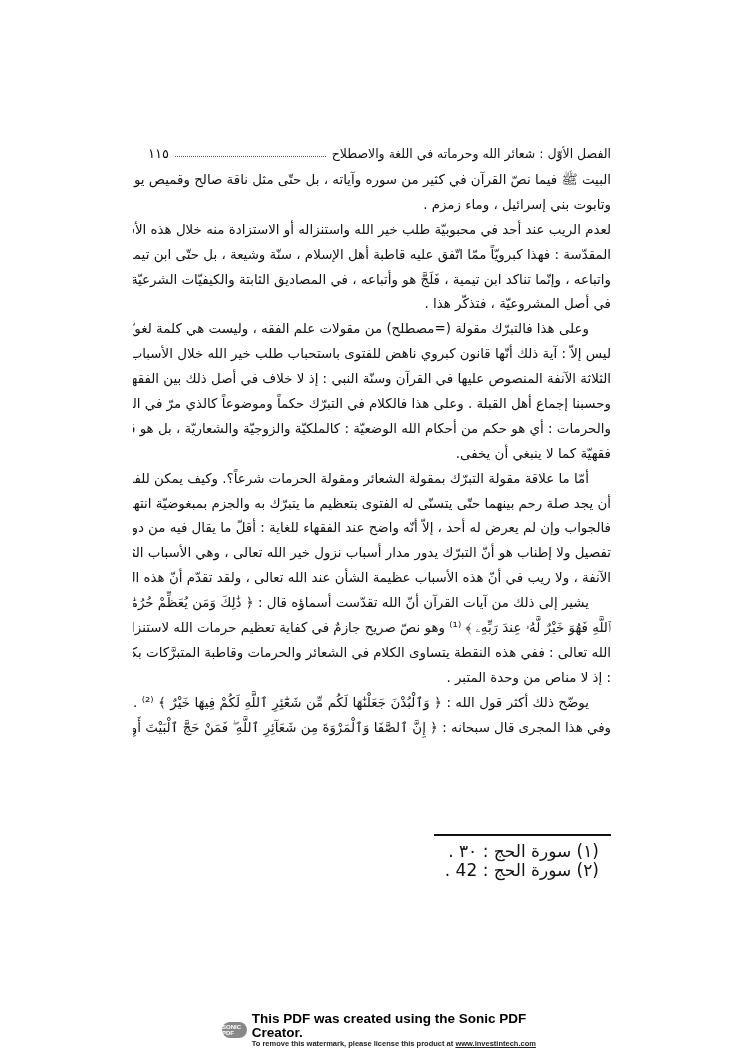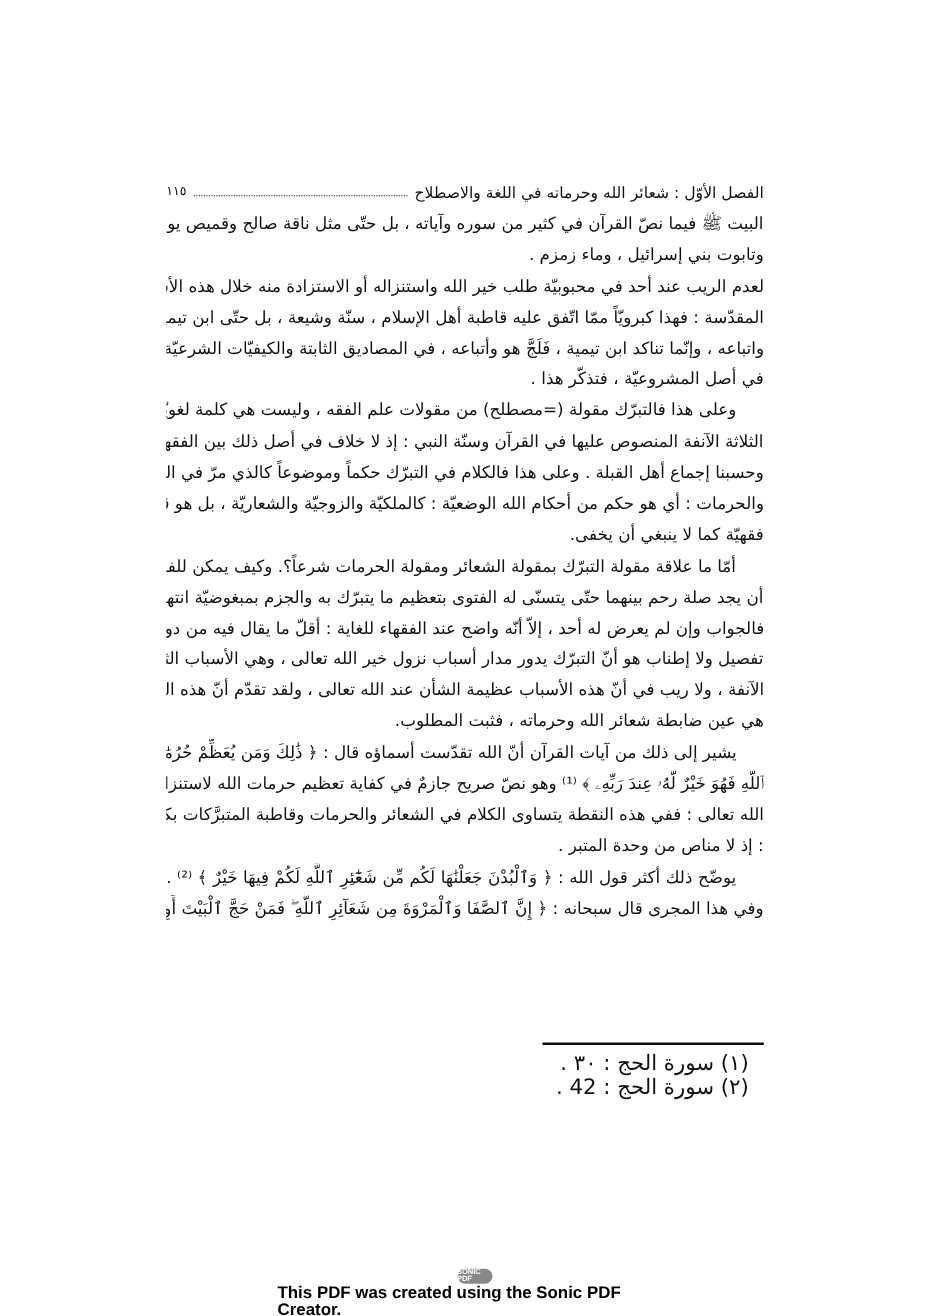--- a/index.html
+++ b/index.html
@@ -1,28 +1,28 @@
 <!DOCTYPE html>
 <html><head>
 <meta charset="utf-8">
 <style>
   html, body { margin: 0; padding: 0; background: #ffffff; }
   body { width: 744px; height: 1053px; position: relative; overflow: hidden; font-family: "DejaVu Sans", sans-serif; color: #111; }
   .page { position: absolute; left: 0; top: 0; width: 744px; height: 1053px; background: #fff; }
   .header { position: absolute; left: 133px; top: 143px; width: 478px; height: 20px; direction: rtl; display: flex; align-items: center; font-size: 12.5px; }
   .header .title { white-space: nowrap; }
   .header .leader { flex: 1; border-bottom: 1px dotted #555; margin: 0 6px; height: 0; position: relative; top: 3px; }
-  .header .pnum { white-space: nowrap; font-size: 10px; }
+  .header .pnum { white-space: nowrap; font-size: 13px; margin-left: 15px; }
   .body { position: absolute; left: 133px; top: 168px; width: 478px; direction: rtl; text-align: justify; font-size: 13.4px; line-height: 24.9px; }
   .line { display: block; white-space: nowrap; overflow: hidden; text-align-last: justify; height: 24.9px; }
   .line.last { text-align-last: right; }
   .line.indent { padding-right: 22px; }
   .fn-rule { position: absolute; left: 434px; top: 834px; width: 177px; height: 0; border-top: 2px solid #111; }
   .footnotes { position: absolute; left: 434px; top: 842px; width: 165px; direction: rtl; font-size: 17px; line-height: 19px; text-align: right; }
-  .watermark { position: absolute; left: 222px; top: 1015px; width: 320px; height: 30px; display: flex; align-items: center; flex-direction: column; }
+  .watermark { position: absolute; left: 222px; top: 1015px; width: 320px; height: 30px; display: flex; align-items: center; }
   .wm-logo { width: 28px; height: 16px; border-radius: 8px; background: #888; color: #fff; font-size: 6px; display: flex; align-items: center; justify-content: center; margin-right: 5px; font-family: "Liberation Sans", sans-serif; font-weight: bold; }
   .wm-text { font-family: "Liberation Sans", sans-serif; line-height: 1.05; }
   .wm-main { font-size: 13.5px; font-weight: bold; color: #000; }
   .wm-sub { font-size: 7.5px; font-weight: bold; color: #222; }
   .wm-sub a { color: #222; text-decoration: underline; }
 </style>
 </head>
 <body>
 
 <div class="page">
@@ -34,30 +34,30 @@
   </div>
 
   <div class="body" id="body-lines">
       <span class="line">البيت ﷺ فيما نصّ القرآن في كثير من سوره وآياته ، بل حتّى مثل ناقة صالح وقميص يوسف</span>
       <span class="line last">وتابوت بني إسرائيل ، وماء زمزم .</span>
       <span class="line">لعدم الريب عند أحد في محبوبيّة طلب خير الله واستنزاله أو الاستزادة منه خلال هذه الأسباب</span>
       <span class="line">المقدّسة : فهذا كبرويّاً ممّا اتّفق عليه قاطبة أهل الإسلام ، سنّة وشيعة ، بل حتّى ابن تيمية</span>
       <span class="line">واتباعه ، وإنّما تناكد ابن تيمية ، فَلَجَّ هو وأتباعه ، في المصاديق الثابتة والكيفيّات الشرعيّة ، لا</span>
       <span class="line last">في أصل المشروعيّة ، فتذكّر هذا .</span>
       <span class="line indent">وعلى هذا فالتبرّك مقولة (=مصطلح) من مقولات علم الفقه ، وليست هي كلمة لغويّة</span>
+      <span class="line">ليس إلاّ : آية ذلك أنّها قانون كبروي ناهض للفتوى باستحباب طلب خير الله خلال الأسباب</span>
       <span class="line">الثلاثة الآنفة المنصوص عليها في القرآن وسنّة النبي : إذ لا خلاف في أصل ذلك بين الفقهاء ،</span>
       <span class="line">وحسبنا إجماع أهل القبلة . وعلى هذا فالكلام في التبرّك حكماً وموضوعاً كالذي مرّ في الشعائر</span>
       <span class="line">والحرمات : أي هو حكم من أحكام الله الوضعيّة : كالملكيّة والزوجيّة والشعاريّة ، بل هو قاعدة</span>
       <span class="line last">فقهيّة كما لا ينبغي أن يخفى.</span>
       <span class="line indent">أمّا ما علاقة مقولة التبرّك بمقولة الشعائر ومقولة الحرمات شرعاً؟. وكيف يمكن للفقيه</span>
       <span class="line">أن يجد صلة رحم بينهما حتّى يتسنّى له الفتوى بتعظيم ما يتبرّك به والجزم بمبغوضيّة انتهاكه؟.</span>
       <span class="line">فالجواب وإن لم يعرض له أحد ، إلاّ أنّه واضح عند الفقهاء للغاية : أقلّ ما يقال فيه من دون</span>
       <span class="line">تفصيل ولا إطناب هو أنّ التبرّك يدور مدار أسباب نزول خير الله تعالى ، وهي الأسباب الثلاثة</span>
       <span class="line">الآنفة ، ولا ريب في أنّ هذه الأسباب عظيمة الشأن عند الله تعالى ، ولقد تقدّم أنّ هذه الضابطة</span>
-      <span class="line last">هي عين ضابطة شعائر الله وحرماته ، فثبت المطلوب.</span>
       <span class="line indent">يشير إلى ذلك من آيات القرآن أنّ الله تقدّست أسماؤه قال : ﴿ ذَٰلِكَ وَمَن يُعَظِّمْ حُرُمَٰتِ</span>
       <span class="line">ٱللَّهِ فَهُوَ خَيْرٌ لَّهُۥ عِندَ رَبِّهِۦ ﴾ ⁽¹⁾ وهو نصّ صريح جازمٌ في كفاية تعظيم حرمات الله لاستنزال خير</span>
       <span class="line">الله تعالى : ففي هذه النقطة يتساوى الكلام في الشعائر والحرمات وقاطبة المتبرَّكات بكلّ وضوح</span>
       <span class="line last">: إذ لا مناص من وحدة المتبر .</span>
       <span class="line indent">يوضّح ذلك أكثر قول الله : ﴿ وَٱلْبُدْنَ جَعَلْنَٰهَا لَكُم مِّن شَعَٰٓئِرِ ٱللَّهِ لَكُمْ فِيهَا خَيْرٌ ﴾ ⁽²⁾ .</span>
       <span class="line">وفي هذا المجرى قال سبحانه : ﴿ إِنَّ ٱلصَّفَا وَٱلْمَرْوَةَ مِن شَعَآئِرِ ٱللَّهِ ۖ فَمَنْ حَجَّ ٱلْبَيْتَ أَوِ ٱعْتَمَرَ فَلَا</span>
     </div>
 
   <div class="fn-rule"></div>
   <div class="footnotes">

